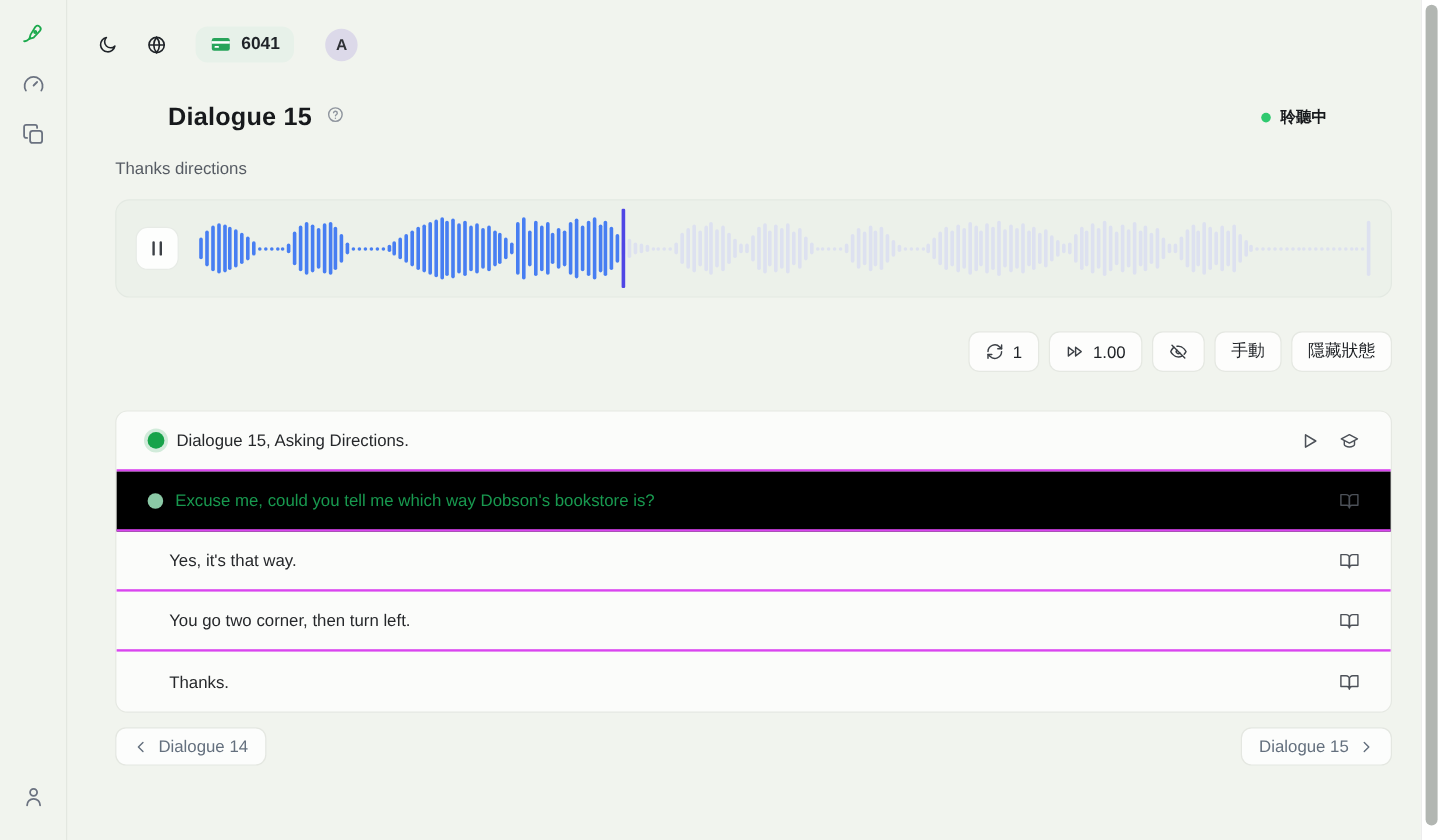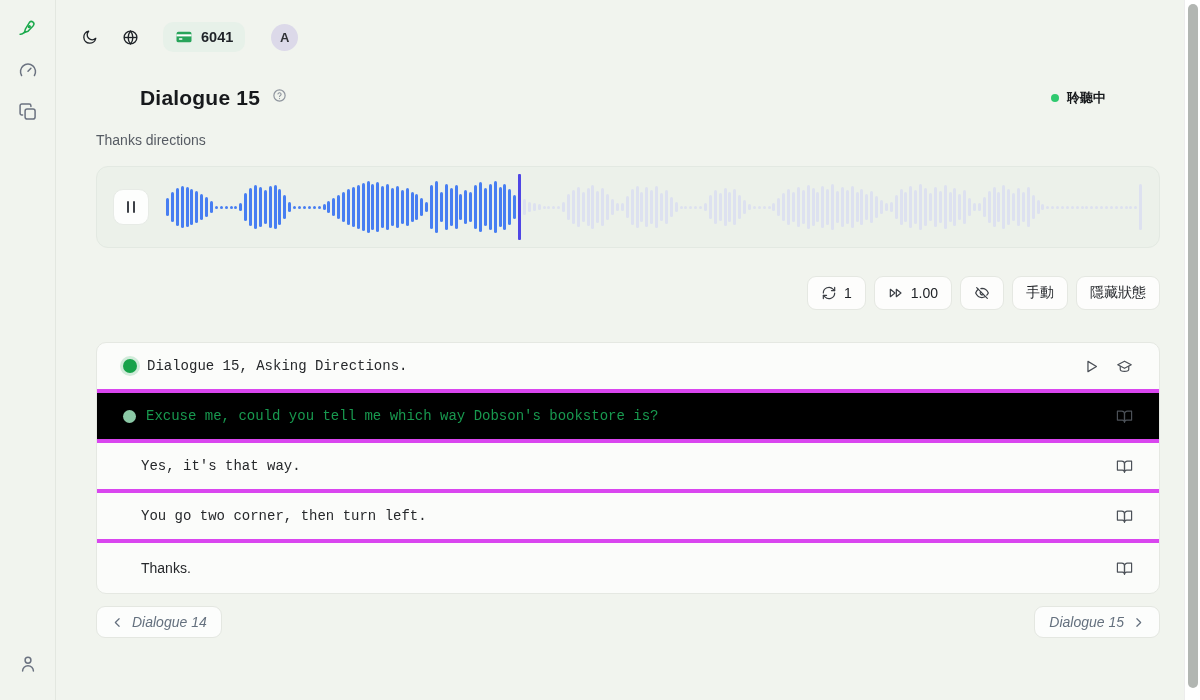--- a/index.html
+++ b/index.html
@@ -47,32 +47,32 @@
 
   
   .controls { margin-top:28px; display:flex; justify-content:flex-end; gap:8px; }
   .btn { height:34px; display:flex; align-items:center; gap:7px; background:#fdfdfc; border:1px solid #e5e8e2; border-radius:9px; padding:0 13px; font-size:14px; color:#202327; cursor:pointer; }
   .btn svg { width:16px; height:16px; color:#3c4046; }
   .pipe { color:#8b9097; }
 
   
   .transcript { margin-top:32px; background:#fbfcfa; border:1px solid #e5e8e2; border-radius:10px; overflow:hidden; }
   .row { height:50px; display:flex; align-items:center; padding:0 26px 0 44px; font-size:14px; color:#26282b; cursor:pointer; }
-  .row:not(:last-child) { border-bottom:4px solid #d946ef;font-family:Liberation Mono, monospace; }
+  .row:not(:last-child) { border-bottom:2px solid #d946ef; }
   .row--dot { padding-left:26px; gap:10px; }
   .dot-solid { flex:0 0 14px; width:14px; height:14px; border-radius:50%; background:#17a34a; box-shadow:0 0 0 3px rgba(23,163,74,.18); }
   .dot-light { flex:0 0 13px; width:13px; height:13px; border-radius:50%; background:#8bc9a6; }
   .row--active { background:#000000; color:#18994f; }
   .row-text { flex:1; }
   .row-icons { display:flex; gap:16px; color:#4c5158; }
   .row-icons svg { width:17px; height:17px; cursor:pointer; }
 
   
   .navrow { margin-top:12px; display:flex; justify-content:space-between; }
-  .nav-btn { height:32px; display:flex; align-items:center; gap:8px; background:#fcfdfc; border:1px solid #e4e7e1; border-radius:9px; padding:0 14px; font-size:14px; color:#64707e; cursor:pointer;font-style:italic; }
+  .nav-btn { height:32px; display:flex; align-items:center; gap:8px; background:#fcfdfc; border:1px solid #e4e7e1; border-radius:9px; padding:0 14px; font-size:14px; color:#64707e; cursor:pointer; }
   .nav-btn svg { width:13px; height:13px; }
 
   
   .scrollbar { position:absolute; right:0; top:0; width:16px; height:700px; background:#ffffff; border-left:1px solid #ededed; }
   .scroll-thumb { position:absolute; left:3px; top:4px; width:10px; height:684px; background:#b2b6b2; border-radius:5px; cursor:pointer; }
 </style>
 </head>
 <body>
 
 <svg width="0" height="0" style="position:absolute">

